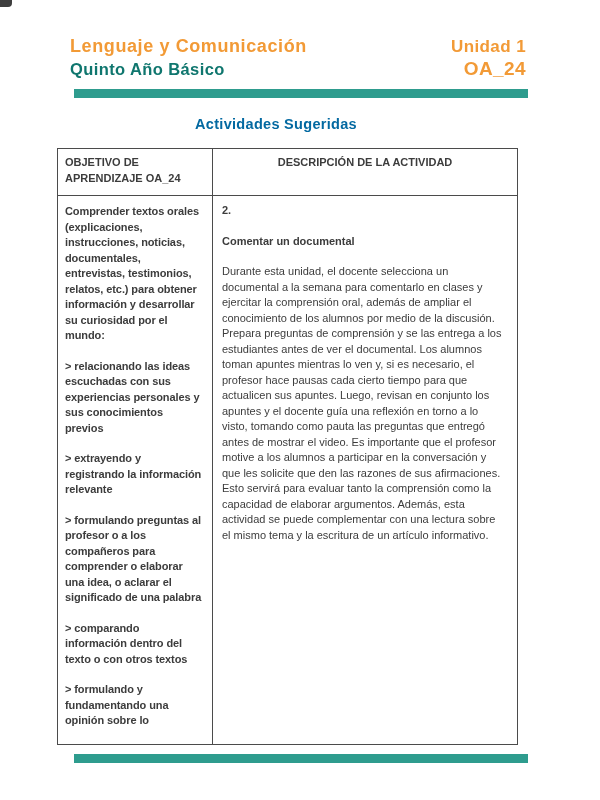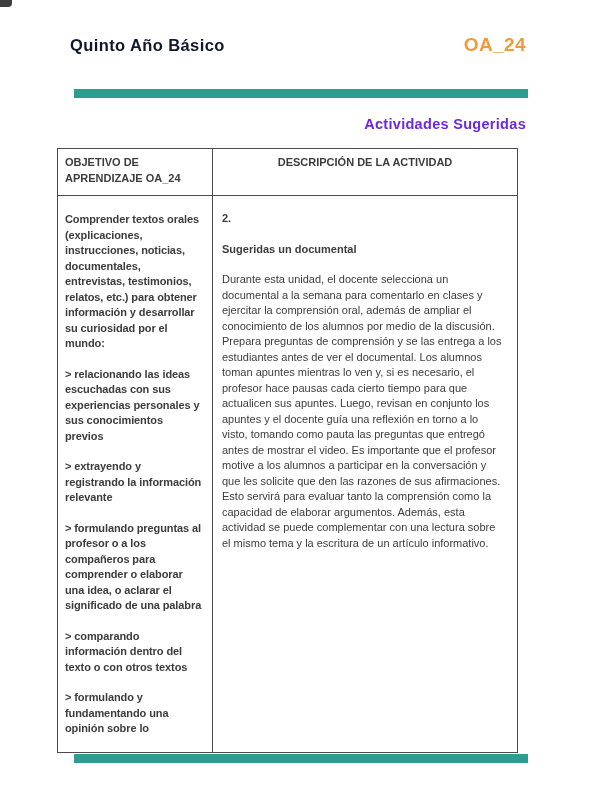--- a/index.html
+++ b/index.html
@@ -21,35 +21,35 @@
 
   
   .header { position: absolute; left: 70px; top: 34px; width: 456px; }
   .header-row { display: flex; justify-content: space-between; align-items: baseline; }
   .subject {
     color: #F29A36; font-weight: bold; font-size: 18px;
     letter-spacing: 0.6px; line-height: 24px;
   }
   .unit { color: #F29A36; font-weight: bold; font-size: 17px; letter-spacing: 0.4px; }
   .grade {
-    color: #0f172a; font-weight: bold; font-size: 16.5px;
+    color: #0f766e; font-weight: bold; font-size: 16.5px;
     letter-spacing: 0.4px; line-height: 23px;
   }
   .oa { color: #F29A36; font-weight: bold; font-size: 19px; letter-spacing: 0.4px; }
 
   
   .bar { position: absolute; left: 74px; width: 454px; height: 9px; background: #2E9C8E; }
   .bar-top { top: 89px; }
   .bar-bottom { top: 754px; }
 
   
   .page-title {
-    position: absolute; top: 116px; left: 66px; width: 460px;
-    text-align: right; font-weight: bold; font-size: 14.5px;
-    color: #6d28d9; letter-spacing: 0.3px;
+    position: absolute; top: 116px; left: 46px; width: 460px;
+    text-align: center; font-weight: bold; font-size: 14.5px;
+    color: #0369a1; letter-spacing: 0.3px;
   }
 
   
   .doc-table {
     position: absolute; left: 57px; top: 148px; width: 460px;
     border-collapse: collapse; table-layout: fixed;
   }
   .doc-table col.c-left  { width: 155px; }
   .doc-table col.c-right { width: 305px; }
   .doc-table td {
@@ -64,34 +64,38 @@
 
   .cell-objective {
     font-weight: bold;
     padding: 4px 6px 0 7px;
     height: 506px;
     letter-spacing: -0.1px;
   }
   .cell-activity { padding: 3px 8px 0 9px; }
 
   .cell-objective p, .cell-activity p {
-    margin: 12px 0 15px 0;
+    margin: 4px 0 15px 0;
     white-space: pre;
   }
   .cell-activity p.body-par { white-space: pre-line; }
   .activity-number, .activity-title { font-weight: bold; }
 </style>
 </head>
 <body>
 
 <div class="page">
 
   <div class="corner-artifact"></div>
 
   <div class="header">
+    <div class="header-row">
+      <span class="subject">Lenguaje y Comunicación</span>
+      <span class="unit">Unidad 1</span>
+    </div>
     <div class="header-row">
       <span class="grade">Quinto Año Básico</span>
       <span class="oa">OA_24</span>
     </div>
   </div>
 
   <div class="bar bar-top"></div>
 
   <div class="page-title">Actividades Sugeridas</div>
 
@@ -133,21 +137,21 @@
 significado de una palabra</p>
           <p>&gt; comparando
 información dentro del
 texto o con otros textos</p>
           <p>&gt; formulando y
 fundamentando una
 opinión sobre lo</p>
         </td>
         <td class="cell-activity">
           <p class="activity-number">2.</p>
-          <p class="activity-title">Sugeridas un documental</p>
+          <p class="activity-title">Comentar un documental</p>
           <p class="body-par">Durante esta unidad, el docente selecciona un
 documental a la semana para comentarlo en clases y
 ejercitar la comprensión oral, además de ampliar el
 conocimiento de los alumnos por medio de la discusión.
 Prepara preguntas de comprensión y se las entrega a los
 estudiantes antes de ver el documental. Los alumnos
 toman apuntes mientras lo ven y, si es necesario, el
 profesor hace pausas cada cierto tiempo para que
 actualicen sus apuntes. Luego, revisan en conjunto los
 apuntes y el docente guía una reflexión en torno a lo

